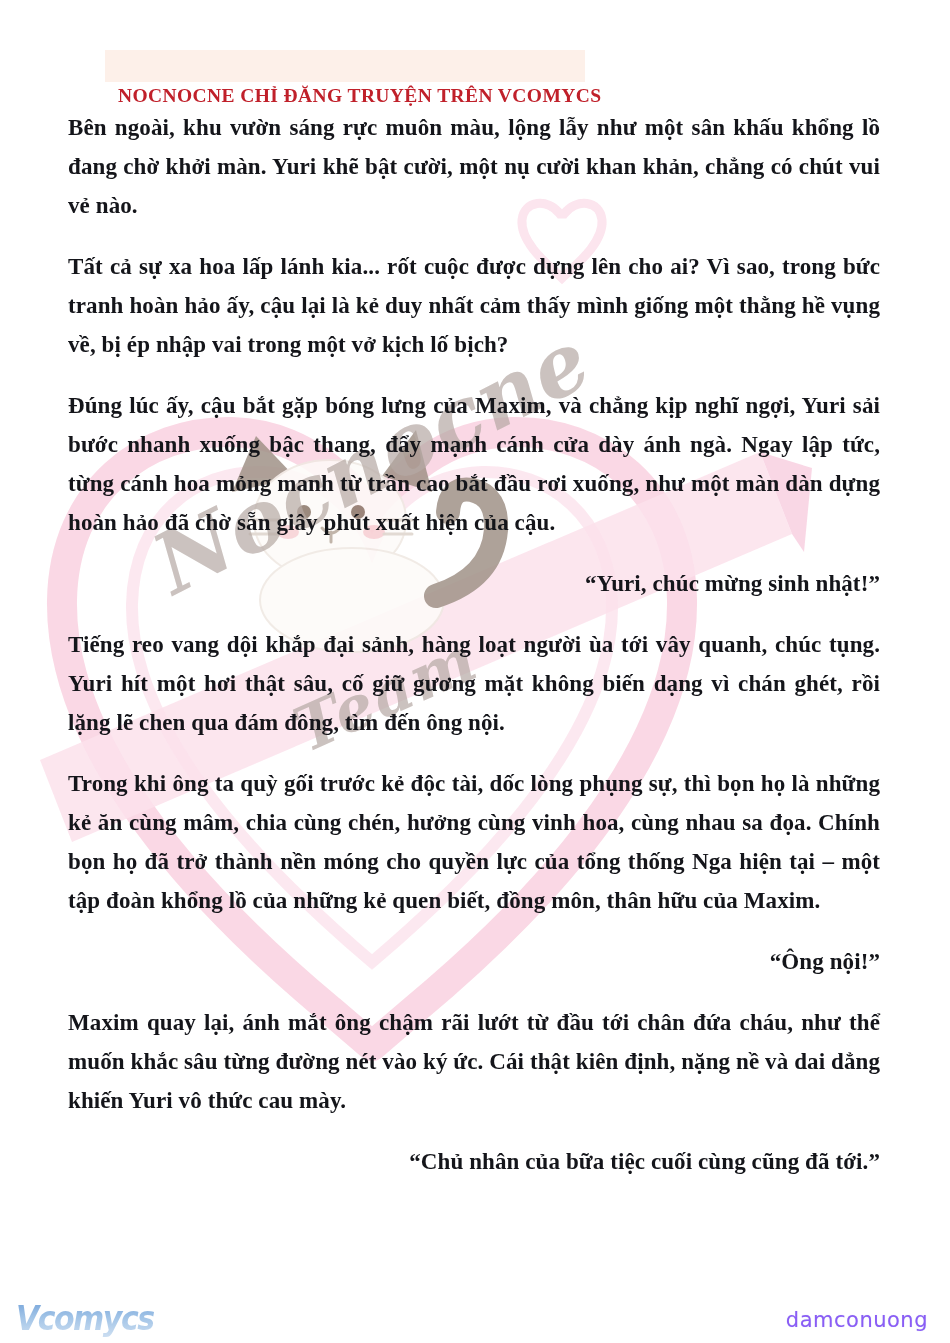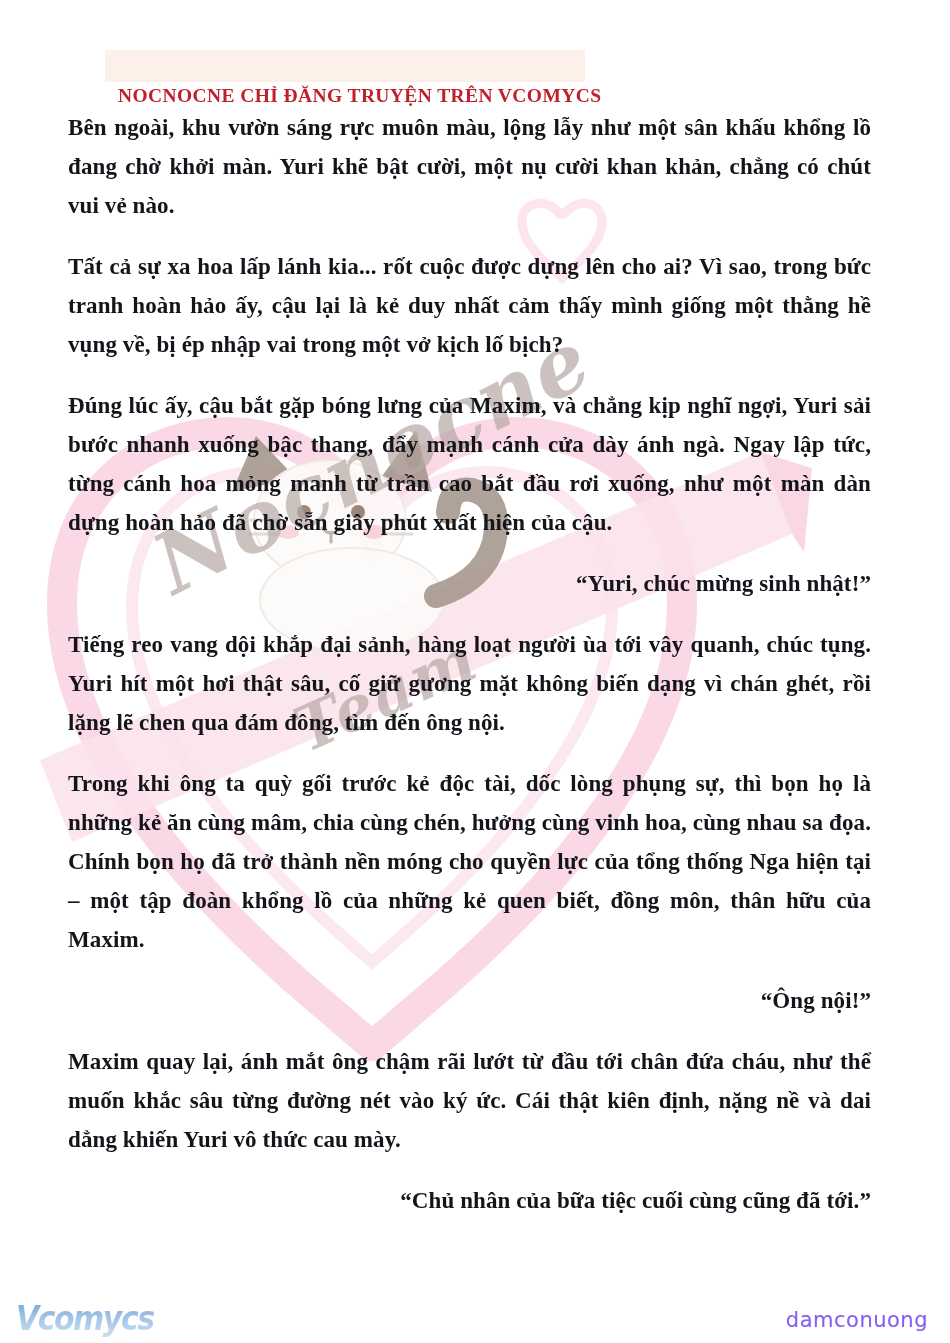--- a/index.html
+++ b/index.html
@@ -81,21 +81,21 @@
 
   .body-col {
     position: absolute;
     left: 68px;
     top: 108px;
     width: 812px;
     z-index: 3;
   }
 
   p.para {
-    margin: 0 9px 22px 0;
+    margin: 0 0 22px 0;
     color: #14151a;
     font-family: "Liberation Serif", "DejaVu Serif", serif;
     font-weight: 700;
     font-size: 23px;
     line-height: 39px;
     text-align: justify;
     text-justify: inter-word;
     letter-spacing: .1px;
   }
   p.para.short { text-align: right; }

